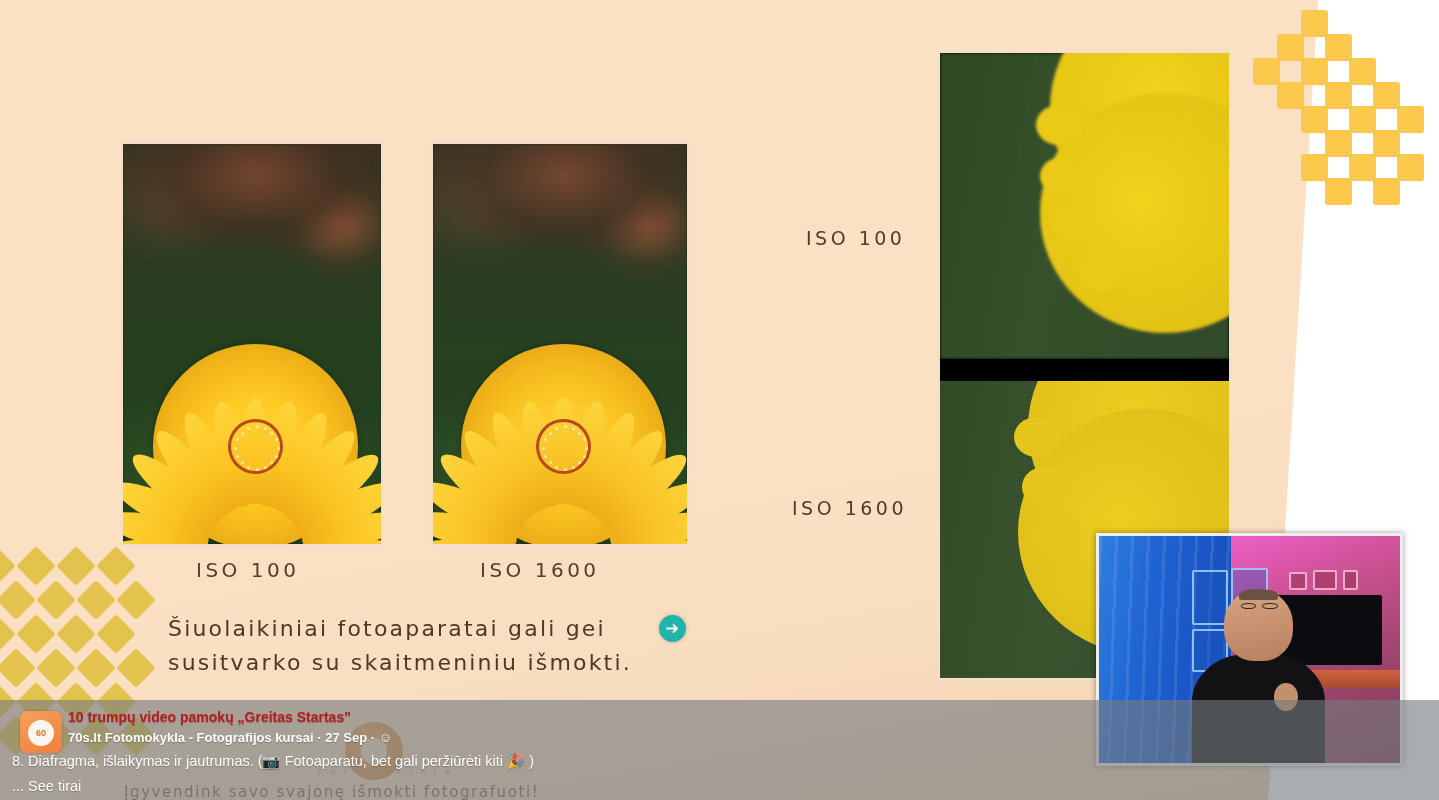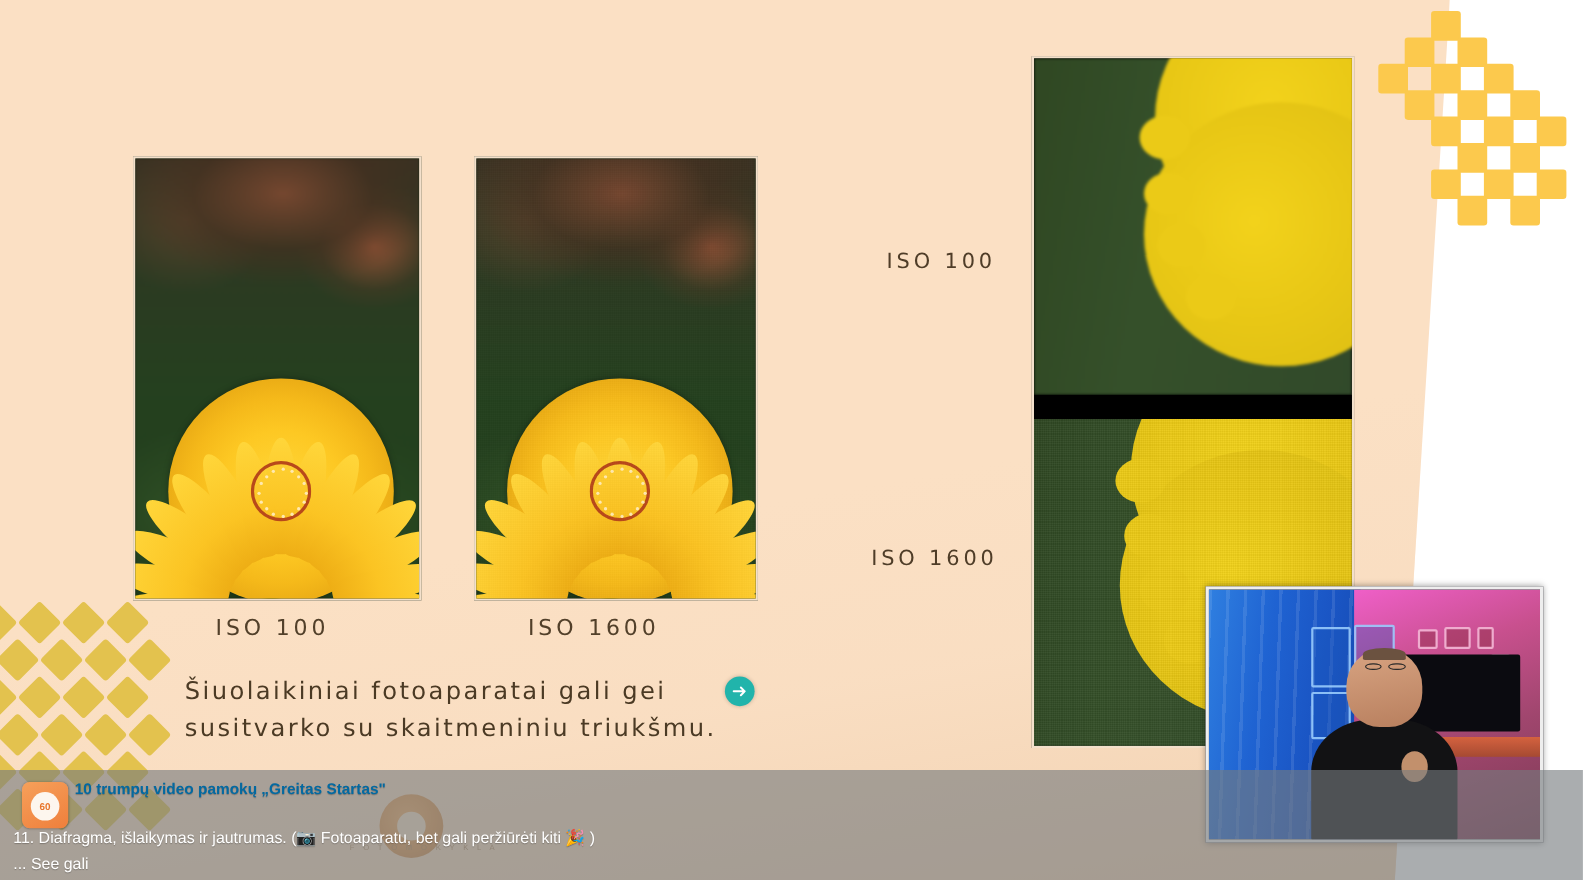--- a/index.html
+++ b/index.html
@@ -346,21 +346,21 @@
     color: #e8762c;
     font-size: 9px;
     font-weight: 700;
     display: flex; align-items: center; justify-content: center;
   }
   .fb-title {
     position: absolute;
     left: 68px; top: 709px;
     font-size: 14px;
     font-weight: 700;
-    color: #0369a1;
+    color: #b91c1c;
     text-shadow: 0 1px 1px rgba(0,0,0,0.25);
   }
   .fb-meta {
     position: absolute;
     left: 68px; top: 730px;
     font-size: 13px;
     font-weight: 700;
     color: #ffffff;
     text-shadow: 0 1px 1px rgba(0,0,0,0.25);
   }
@@ -563,21 +563,21 @@
       </div>
     </div>
     <div class="noise" style="opacity:.18"></div>
   </div>
 
   <div class="cap cap-a">ISO 100</div>
   <div class="cap cap-b">ISO 1600</div>
 
   <div class="body-text">
     <span>Šiuolaikiniai fotoaparatai gali ge</span><span>i</span><br>
-    <span>susitvarko su skaitmeniniu triukšmu.</span>
+    <span>susitvarko su skaitmeniniu išmokti.</span>
   </div>
 
   <div class="cursor-bubble">
     <svg width="17" height="17" viewBox="0 0 17 17" aria-hidden="true">
       <path d="M3 8.5 H13 M9.5 5 L13 8.5 L9.5 12" stroke="#ffffff" stroke-width="1.8" fill="none" stroke-linecap="round" stroke-linejoin="round"></path>
     </svg>
   </div>
 
   <div class="crop-panel">
     <div class="crop crop-top">
@@ -632,23 +632,25 @@
           <div class="lens" style="left:0"></div>
           <div class="lens" style="right:0"></div>
         </div>
       </div>
       <div class="wc-hand"></div>
     </div>
   </div>
 
   <div class="wm-logo"></div>
   <div class="wm-sub">F O T O M O K Y K L A</div>
+  <div class="wm-tagline">Įgyvendink savo svajonę išmokti fotografuoti!</div>
 
   <div class="info-band"></div>
 
   <div class="fb-avatar">
     <div class="inner">60</div>
   </div>
   <div class="fb-title">10 trumpų video pamokų „Greitas Startas"</div>
-  <div class="fb-desc">11. Diafragma, išlaikymas ir jautrumas.  (📷  Fotoaparatu, bet gali peržiūrėti kiti 🎉 )</div>
-  <div class="fb-more">... See gali</div>
+  <div class="fb-meta">70s.lt Fotomokykla - Fotografijos kursai · 27 Sep · ☺</div>
+  <div class="fb-desc">8. Diafragma, išlaikymas ir jautrumas.  (📷  Fotoaparatu, bet gali peržiūrėti kiti 🎉 )</div>
+  <div class="fb-more">... See tirai</div>
 
 </div>
 
 </body></html>

